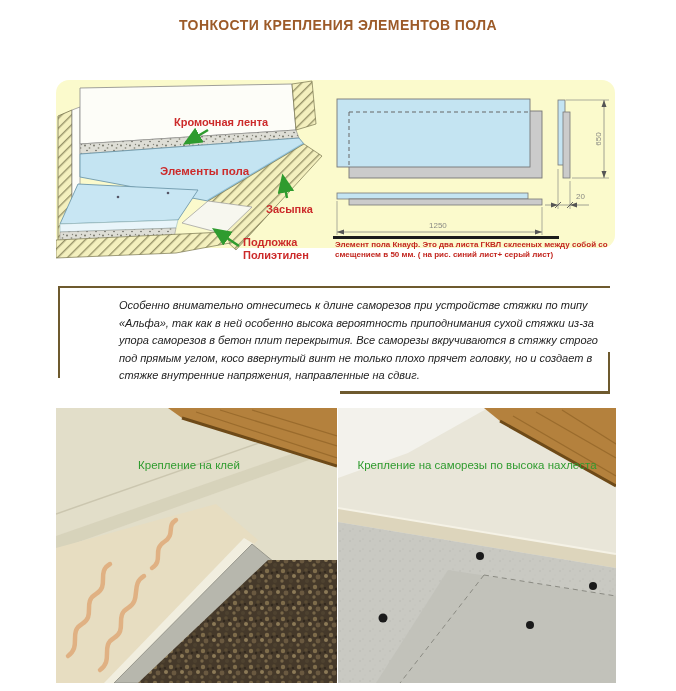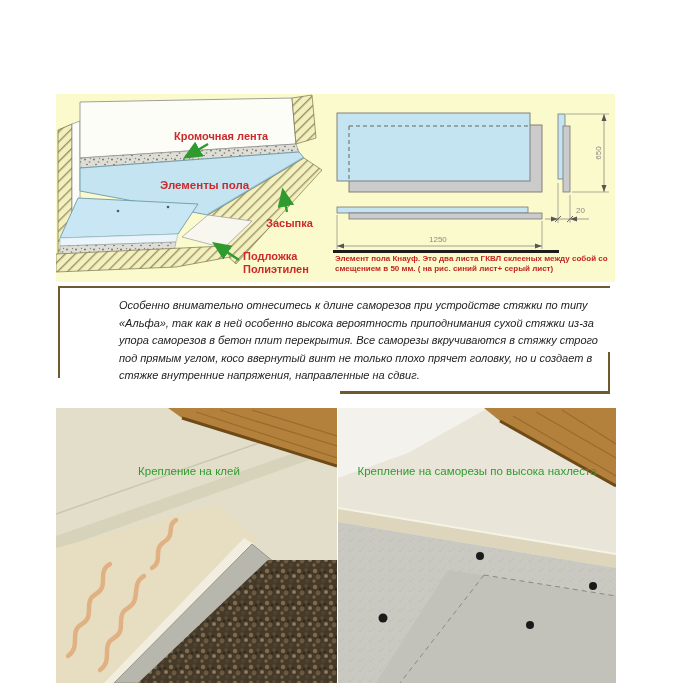--- a/index.html
+++ b/index.html
@@ -4,41 +4,41 @@
 <style>
   html,body{margin:0;padding:0;background:#fff;}
   #page{position:relative;width:676px;height:691px;background:#ffffff;
         font-family:"Liberation Sans",sans-serif;overflow:hidden;}
 
   
   .title{position:absolute;top:16px;left:0;width:676px;text-align:center;
          color:#9C5A28;font-weight:bold;font-size:14px;line-height:19px;letter-spacing:.4px;}
 
   
-  .diagram-panel{position:absolute;left:56px;top:94px;width:559px;height:188px;background:#FBFACC;}
+  .diagram-panel{position:absolute;left:56px;top:80px;width:559px;height:168px;background:#FBFACC;border-radius:13px;}
   .svg3d{position:absolute;left:0;top:0;}
   .svgtech{position:absolute;left:277px;top:5px;}
   .tech-caption{position:absolute;left:279px;top:160px;width:278px;
                 color:#C2261F;font-size:8px;font-weight:bold;line-height:1.3;}
 
   
   .note-box{position:absolute;left:58px;top:286px;width:552px;height:108px;box-sizing:border-box;
             padding:11px 12px 0 13px;}
   .note-text{font-style:italic;font-size:11px;line-height:17.5px;color:#1d1d1d;margin-left:48px;}
   .bseg{position:absolute;background:#6E5A2E;}
   .bseg-top{left:0;top:0;width:100%;height:2px;}
   .bseg-left{left:0;top:0;width:2px;height:92px;}
   .bseg-right{right:0;bottom:0;width:2px;height:42px;}
   .bseg-bottom{right:0;bottom:0;width:49%;height:3px;}
 
   
   .photos{position:absolute;left:56px;top:408px;width:560px;height:275px;}
   .photo-left{position:absolute;left:0;top:0;}
   .photo-right{position:absolute;left:282px;top:0;}
-  .photo-label{position:absolute;top:51px;color:#2F9B2F;font-size:11.5px;white-space:nowrap;margin-top:6px;}
+  .photo-label{position:absolute;top:51px;color:#2F9B2F;font-size:11.5px;white-space:nowrap;}
   .label-left{left:0;width:266px;text-align:center;}
   .label-right{left:282px;width:278px;text-align:center;}
 
   svg text{font-family:"Liberation Sans",sans-serif;}
   .red-lab{fill:#CC2A2A;font-weight:bold;}
   .dim{fill:#8a8a84;}
 </style>
 </head>
 <body>
 
@@ -73,20 +73,21 @@
     </pattern>
     <marker id="arrowG" markerWidth="9" markerHeight="9" refX="6.5" refY="3.5" orient="auto">
       <path d="M0,0 L8,3.5 L0,7 z" fill="#2F9B2F"></path>
     </marker>
   </defs>
 </svg>
 
 <div id="page">
 
   <div class="title">
+    <div>ТОНКОСТИ КРЕПЛЕНИЯ ЭЛЕМЕНТОВ ПОЛА</div>
   </div>
 
   <div class="diagram-panel">
 
     <svg class="svg3d" width="282" height="188" viewBox="0 0 282 188">
 
       <polygon points="2,36 16,30 16,150 2,164" fill="url(#hatchP)" stroke="#77744E" stroke-width="0.8"></polygon>
       <polygon points="16,30 24,27 24,146 16,150" fill="#FDFDF8" stroke="#888" stroke-width="0.7"></polygon>
 
       <polygon points="24,8 236,4 240,50 24,64" fill="#FDFDF8" stroke="#888" stroke-width="0.8"></polygon>

